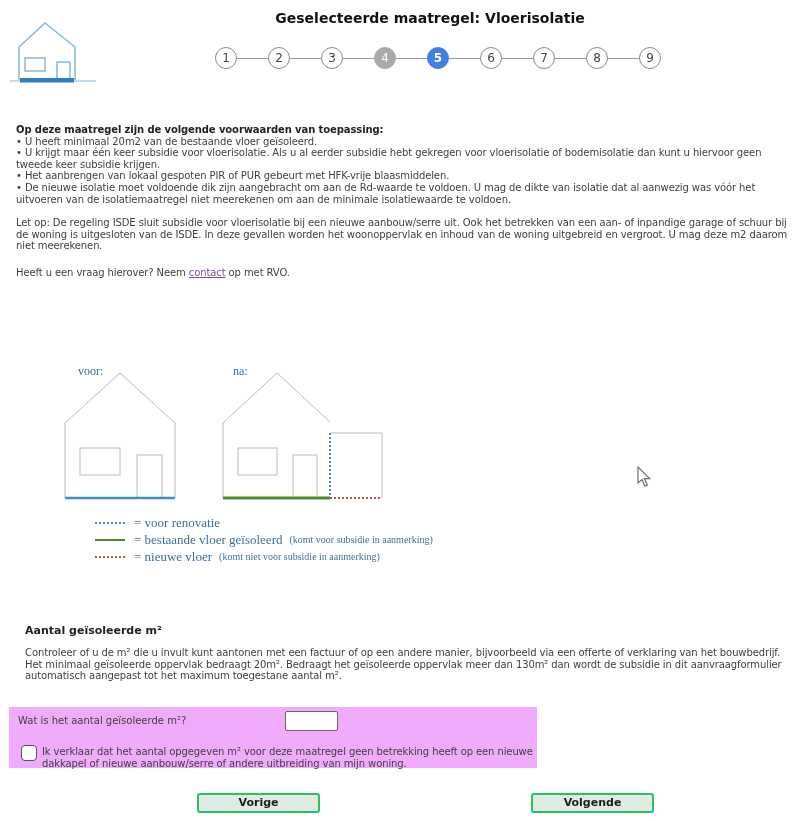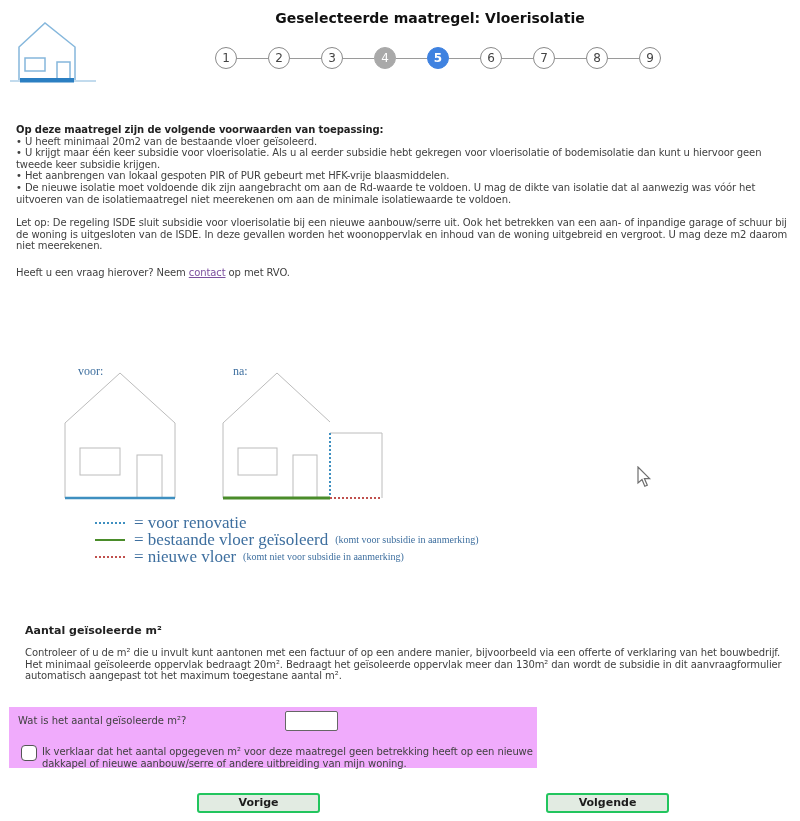--- a/index.html
+++ b/index.html
@@ -41,21 +41,21 @@
 
   
   .diagram { position:absolute; left:60px; top:358px; }
   .legend { position:absolute; left:95px; top:514px;
             font-family:"Liberation Serif","DejaVu Serif",serif; color:#3e6f9f; }
   .legend-row { display:flex; align-items:center; height:17px; }
   .swatch { width:30px; margin-right:9px; flex:0 0 auto; }
   .swatch.blue-dotted { border-top:2px dotted #3e8fc0; }
   .swatch.green-solid { border-top:2px solid #4a8c2a; }
   .swatch.red-dotted  { border-top:2px dotted #c0504d; }
-  .legend-label { font-size:17px;text-align:center; }
+  .legend-label { font-size:13px;text-align:center; }
   .legend-note  { font-size:10px; margin-left:7px; }
 
   .cursor { position:absolute; left:636px; top:466px; }
 
   
   .m2-heading { position:absolute; left:25px; top:624px;
                 font-size:11px; font-weight:bold; color:#222; }
   .m2-body { position:absolute; left:25px; top:647px; width:762px;
              font-size:10px; line-height:11.6px; letter-spacing:-0.1px; }
 
@@ -71,21 +71,21 @@
               border:1px solid #555; border-radius:4px; background:#fff; cursor:pointer; }
   .checkbox-label { position:absolute; left:33px; top:39px; width:494px;
                     font-size:10px; line-height:12px; letter-spacing:-0.1px; cursor:pointer; }
 
   
   .nav-btn { position:absolute; top:793px; width:123px; height:20px;
              background:#e2ebe2; border:2px solid #22c55e; border-radius:3px;
              font-family:inherit; font-size:11px; font-weight:bold; color:#1c1c1c;
              cursor:pointer; line-height:14px; }
   .btn-prev { left:197px; }
-  .btn-next { left:546px; }
+  .btn-next { left:531px; }
 
   svg text.diag-label { font-family:"Liberation Serif","DejaVu Serif",serif;
                         font-size:12px; fill:#3e6f9f; }
 </style>
 </head>
 <body>
 
 <div class="page">
 
   <div class="logo">

